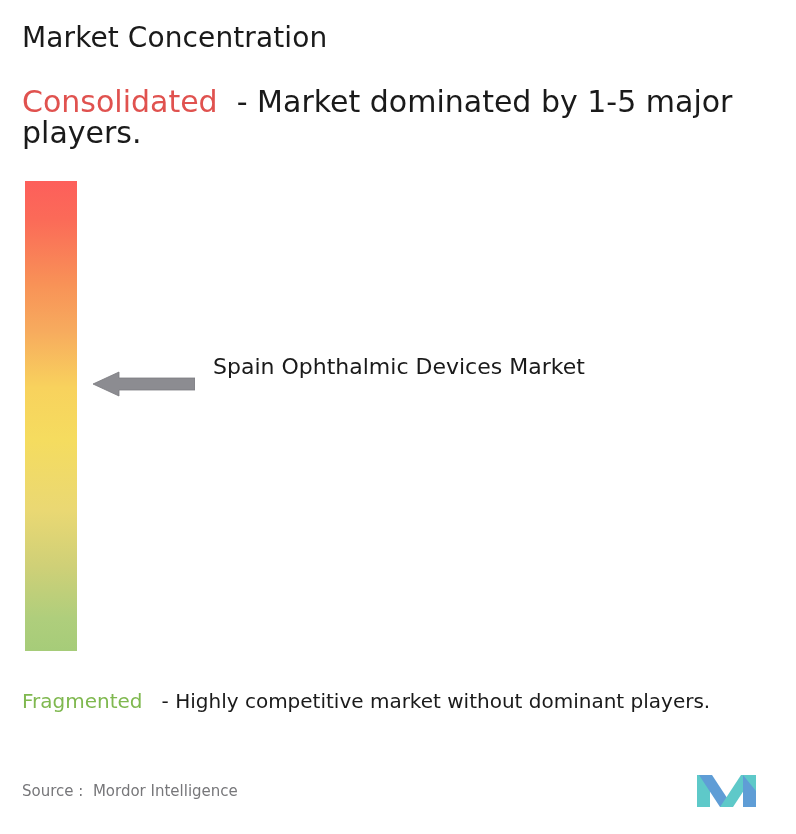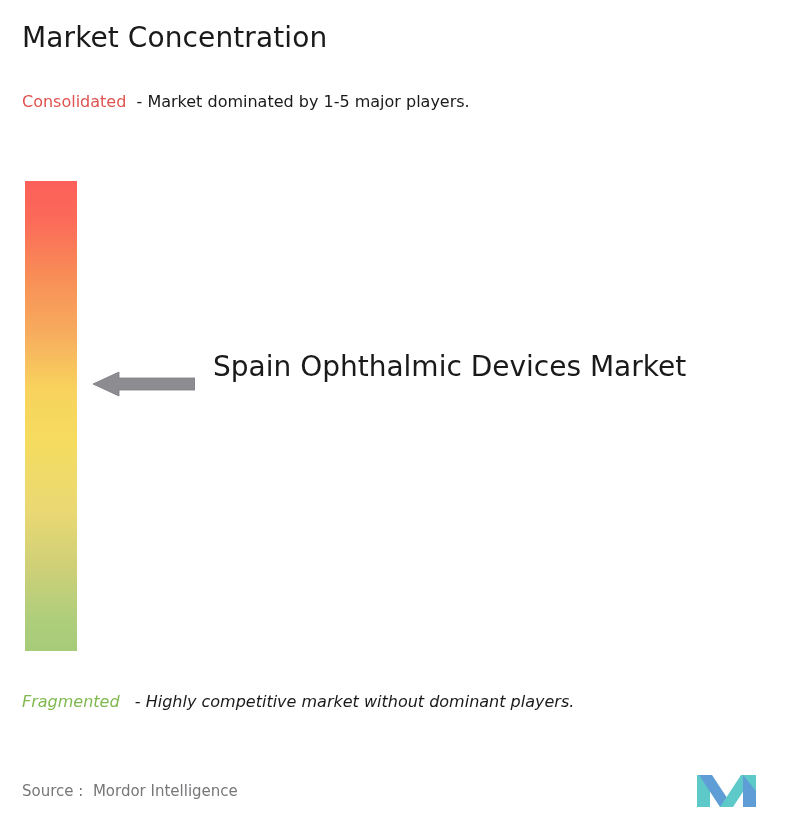--- a/index.html
+++ b/index.html
@@ -33,21 +33,21 @@
     letter-spacing: 0.1px;
     white-space: nowrap;
   }
 
   
   .legend-top {
     position: absolute;
     left: 22px;
     top: 86px;
     width: 752px;
-    font-size: 16px;
+    font-size: 30px;
     line-height: 31px;
     color: #1a1a1a;
   }
   .kw-consolidated {
     color: #e0524f;
   }
   .legend-sep {
     white-space: pre;
   }
 
@@ -87,35 +87,34 @@
     top: 22px;
     width: 102px;
     height: 26px;
     display: block;
   }
   .callout-label {
     position: absolute;
     left: 120px;
     top: 0px;
     width: 480px;
-    font-size: 28px;
+    font-size: 22px;
     line-height: 36px;
     color: #1a1a1a;
   }
 
   
   .legend-bottom {
     position: absolute;
     left: 22px;
     top: 686px;
     width: 760px;
-    font-size: 16px;
+    font-size: 20px;
     line-height: 31px;
     color: #1a1a1a;
-    font-style: italic;
   }
   .kw-fragmented {
     color: #7fb84f;
   }
 
   
   .source {
     position: absolute;
     left: 22px;
     top: 782px;

